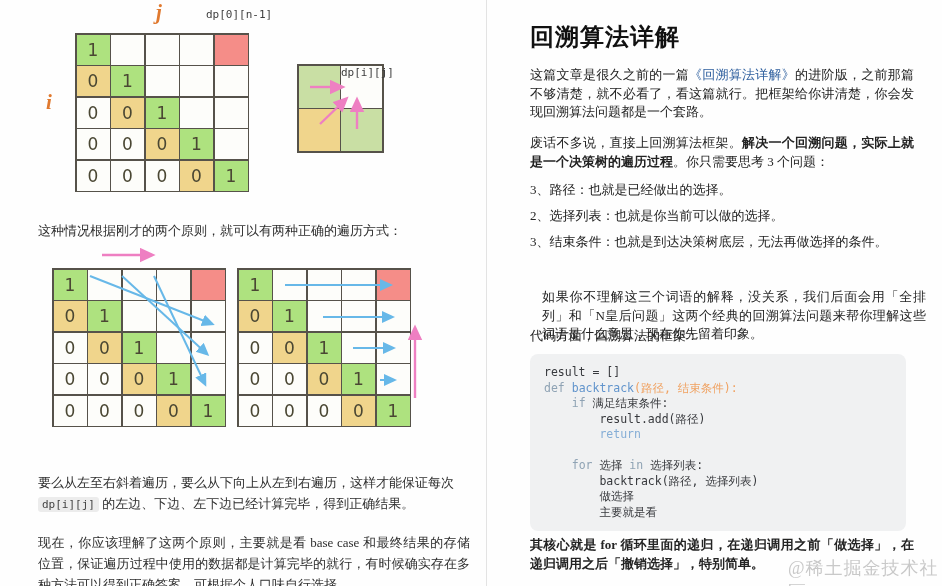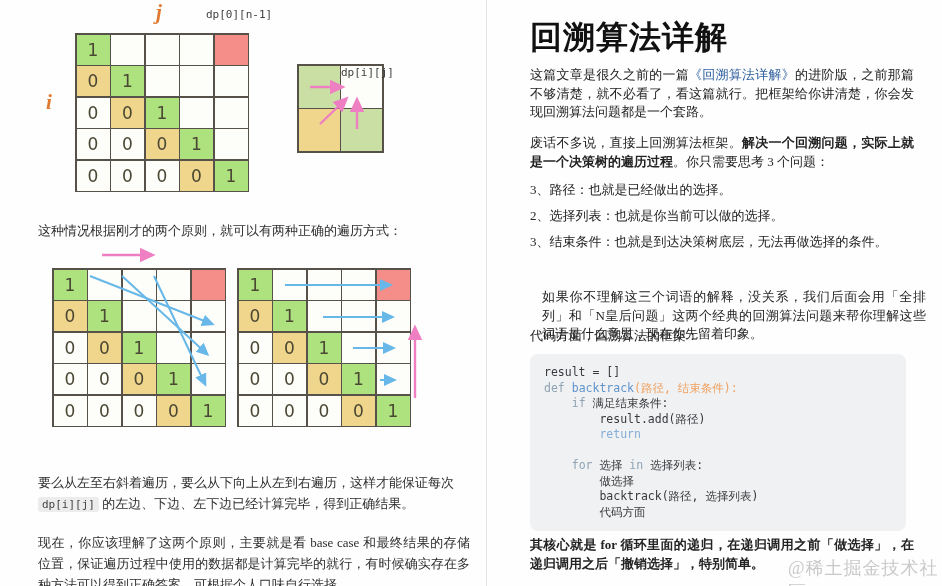--- a/index.html
+++ b/index.html
@@ -42,21 +42,21 @@
   .mk-blue{fill:var(--arrow-blue);}
 
   .left-text{position:absolute;left:38px;width:432px;font-size:13px;
     line-height:21px;color:#2e2e2e;text-align:justify;}
   .inline-code{font-family:"DejaVu Sans Mono",monospace;font-size:11px;
     background:#ececec;border-radius:3px;padding:1px 4px;color:#444;}
 
   
   .right-block{position:absolute;left:530px;width:384px;font-size:13px;
     line-height:18.5px;color:#232323;text-align:justify;}
-  .article-title{font-size:32px;font-weight:bold;line-height:30px;color:#111;
+  .article-title{font-size:24px;font-weight:bold;line-height:30px;color:#111;
     letter-spacing:1px;text-align:left;}
   .bold{font-weight:bold;}
   .link{color:var(--link-blue);}
   .codeblock{
     position:absolute;left:530px;top:354px;width:348px;
     background:var(--code-bg);border-radius:8px;padding:11px 14px;
     font-family:"DejaVu Sans Mono",monospace;font-size:11.5px;line-height:15.5px;
     color:#37393d;
   }
   .codeblock div{white-space:pre;}
@@ -234,20 +234,20 @@
 <p class="right-block" style="top:327px;margin:0;">代码方面，回溯算法的框架：</p>
 
 <div class="codeblock">
     <div><span class="tk-p">result = []</span></div>
     <div><span class="tk-k">def </span><span class="tk-f">backtrack</span><span class="tk-a">(路径, 结束条件):</span></div>
     <div><span class="tk-p">    </span><span class="tk-k">if </span><span class="tk-p">满足结束条件:</span></div>
     <div><span class="tk-p">        result.add(路径)</span></div>
     <div><span class="tk-p">        </span><span class="tk-r">return</span></div>
     <div>&nbsp;</div>
     <div><span class="tk-p">    </span><span class="tk-k">for </span><span class="tk-p">选择 </span><span class="tk-k">in </span><span class="tk-p">选择列表:</span></div>
+    <div><span class="tk-p">        backtrack(路径, 选择列表)</span></div>
     <div><span class="tk-p">        做选择</span></div>
-    <div><span class="tk-p">        backtrack(路径, 选择列表)</span></div>
-    <div><span class="tk-p">        代码方面</span></div>
+    <div><span class="tk-p">        主要就是看</span></div>
   </div>
 
 <p class="right-block bold" style="top:536px;margin:0;">其核心就是 for 循环里面的递归，在递归调用之前「做选择」，在递归调用之后「撤销选择」，特别简单。</p>
 
 <div class="watermark">@稀土掘金技术社区</div>
 
 </body></html>

